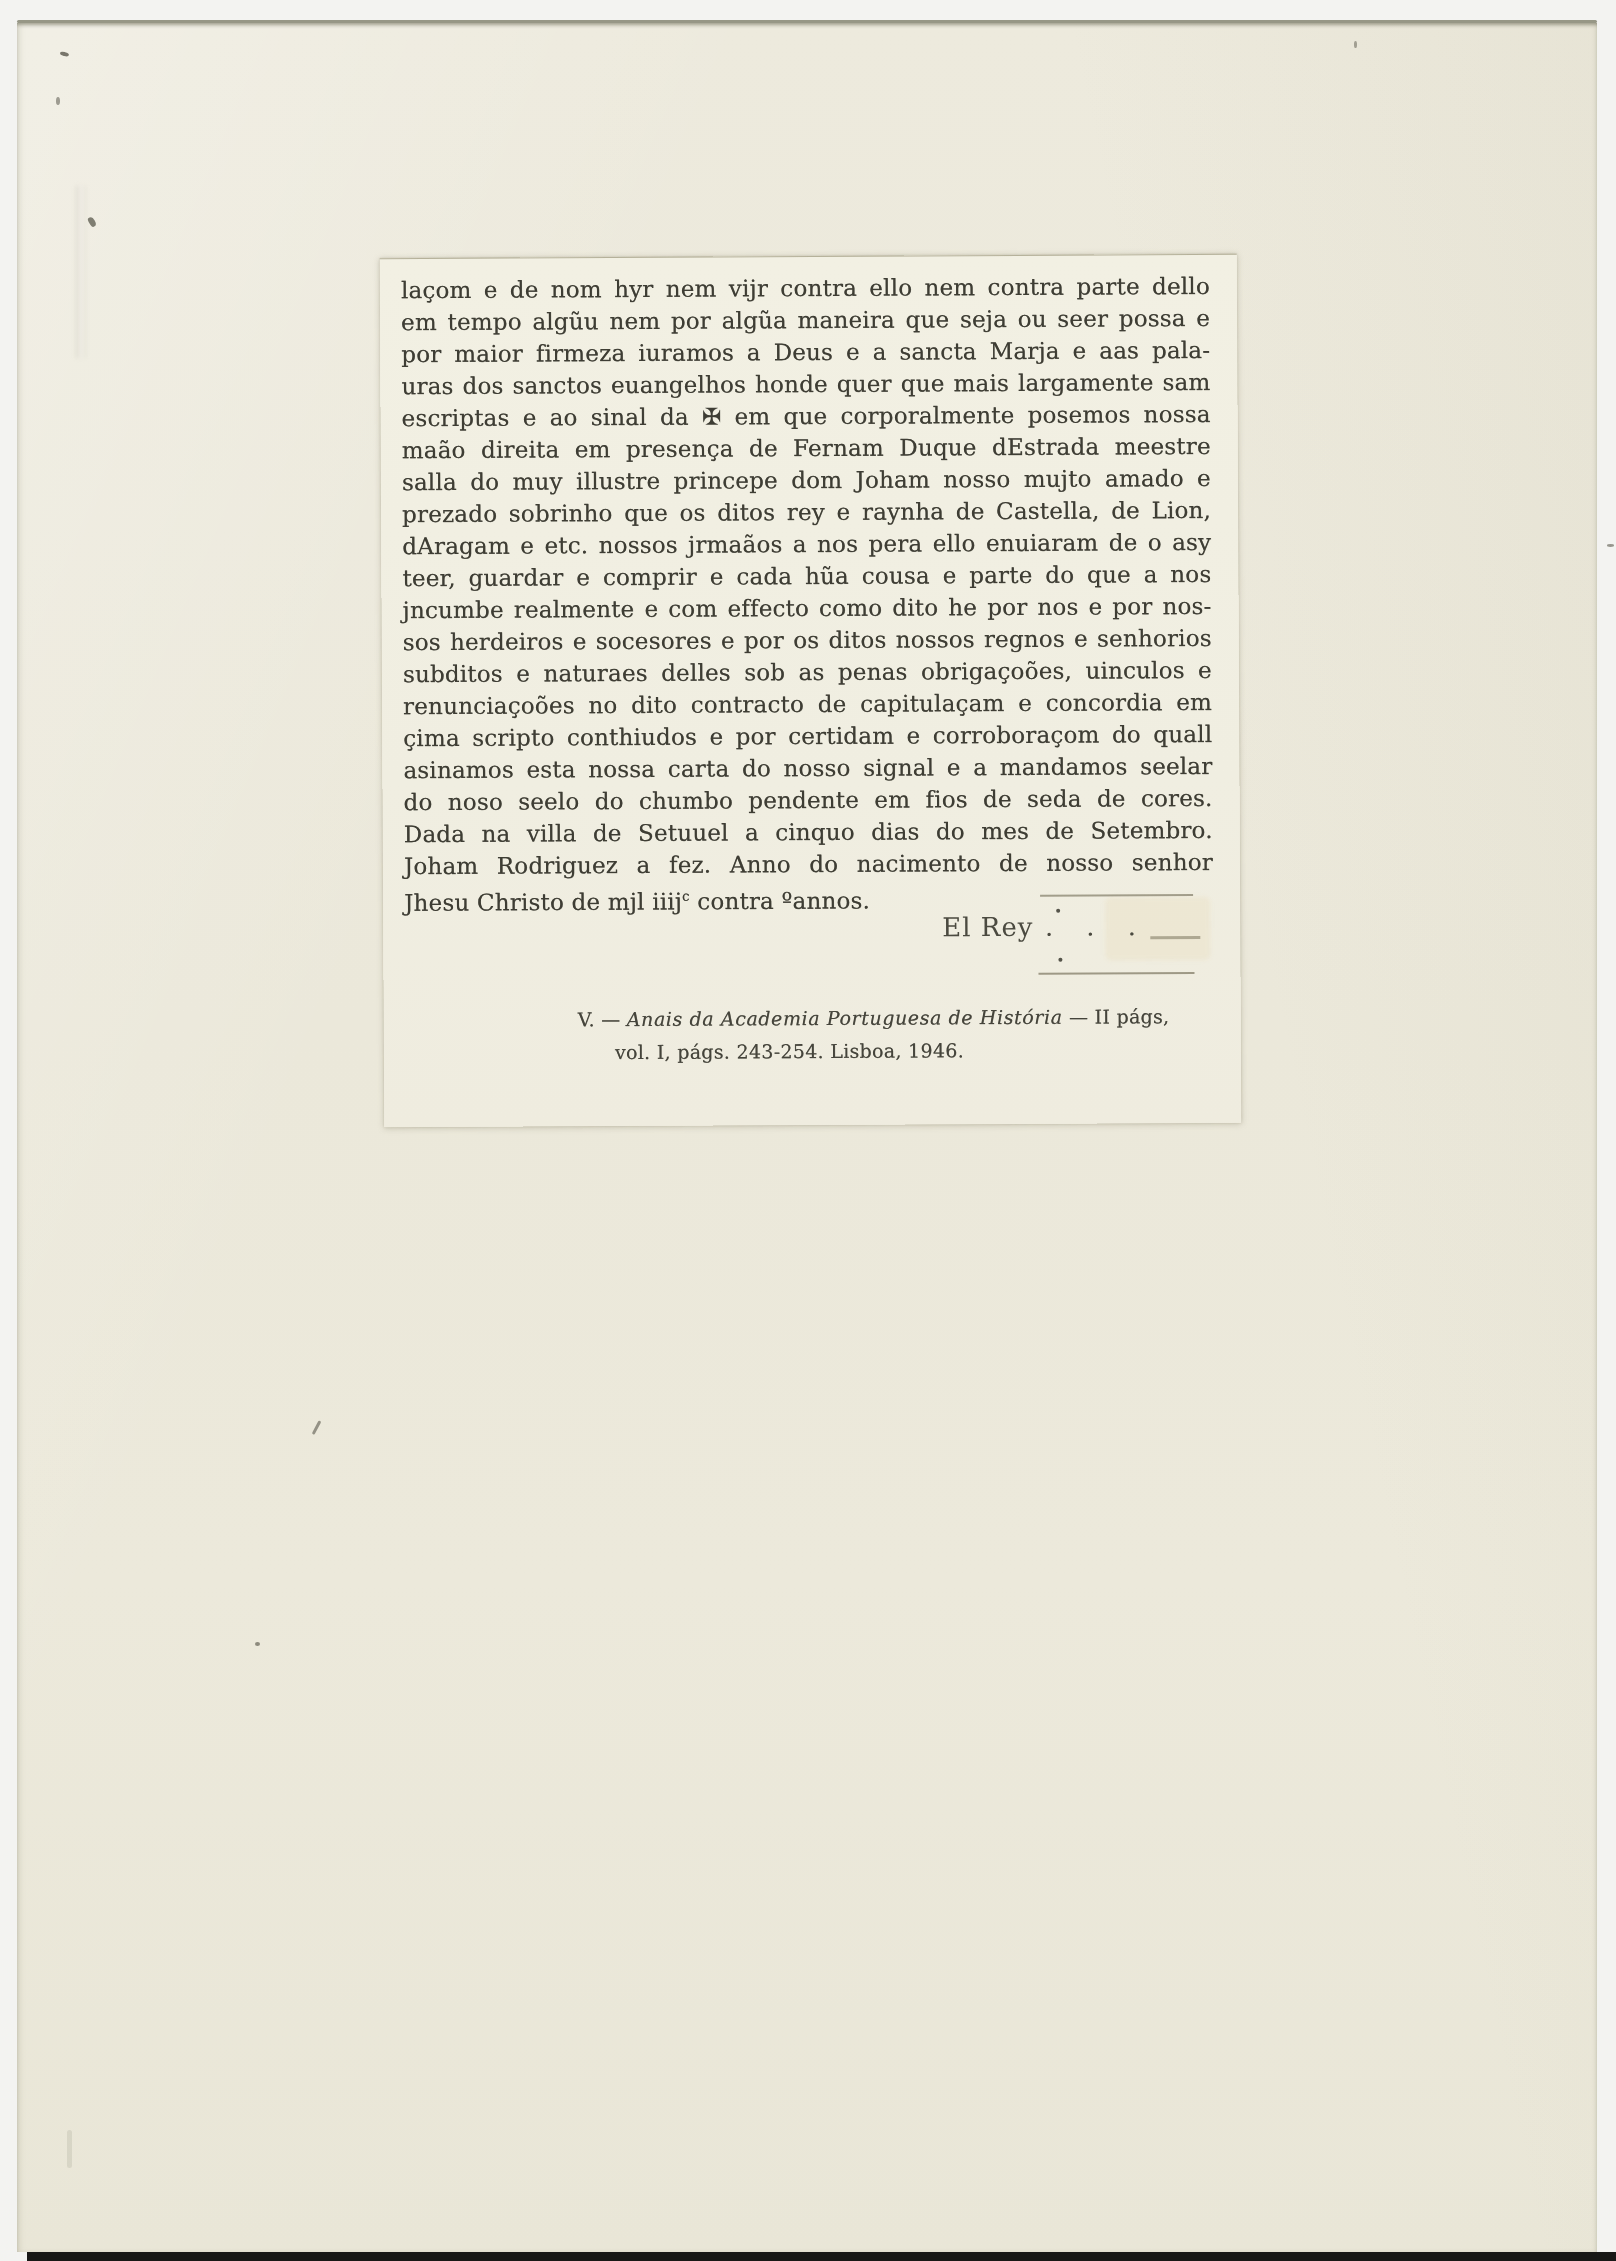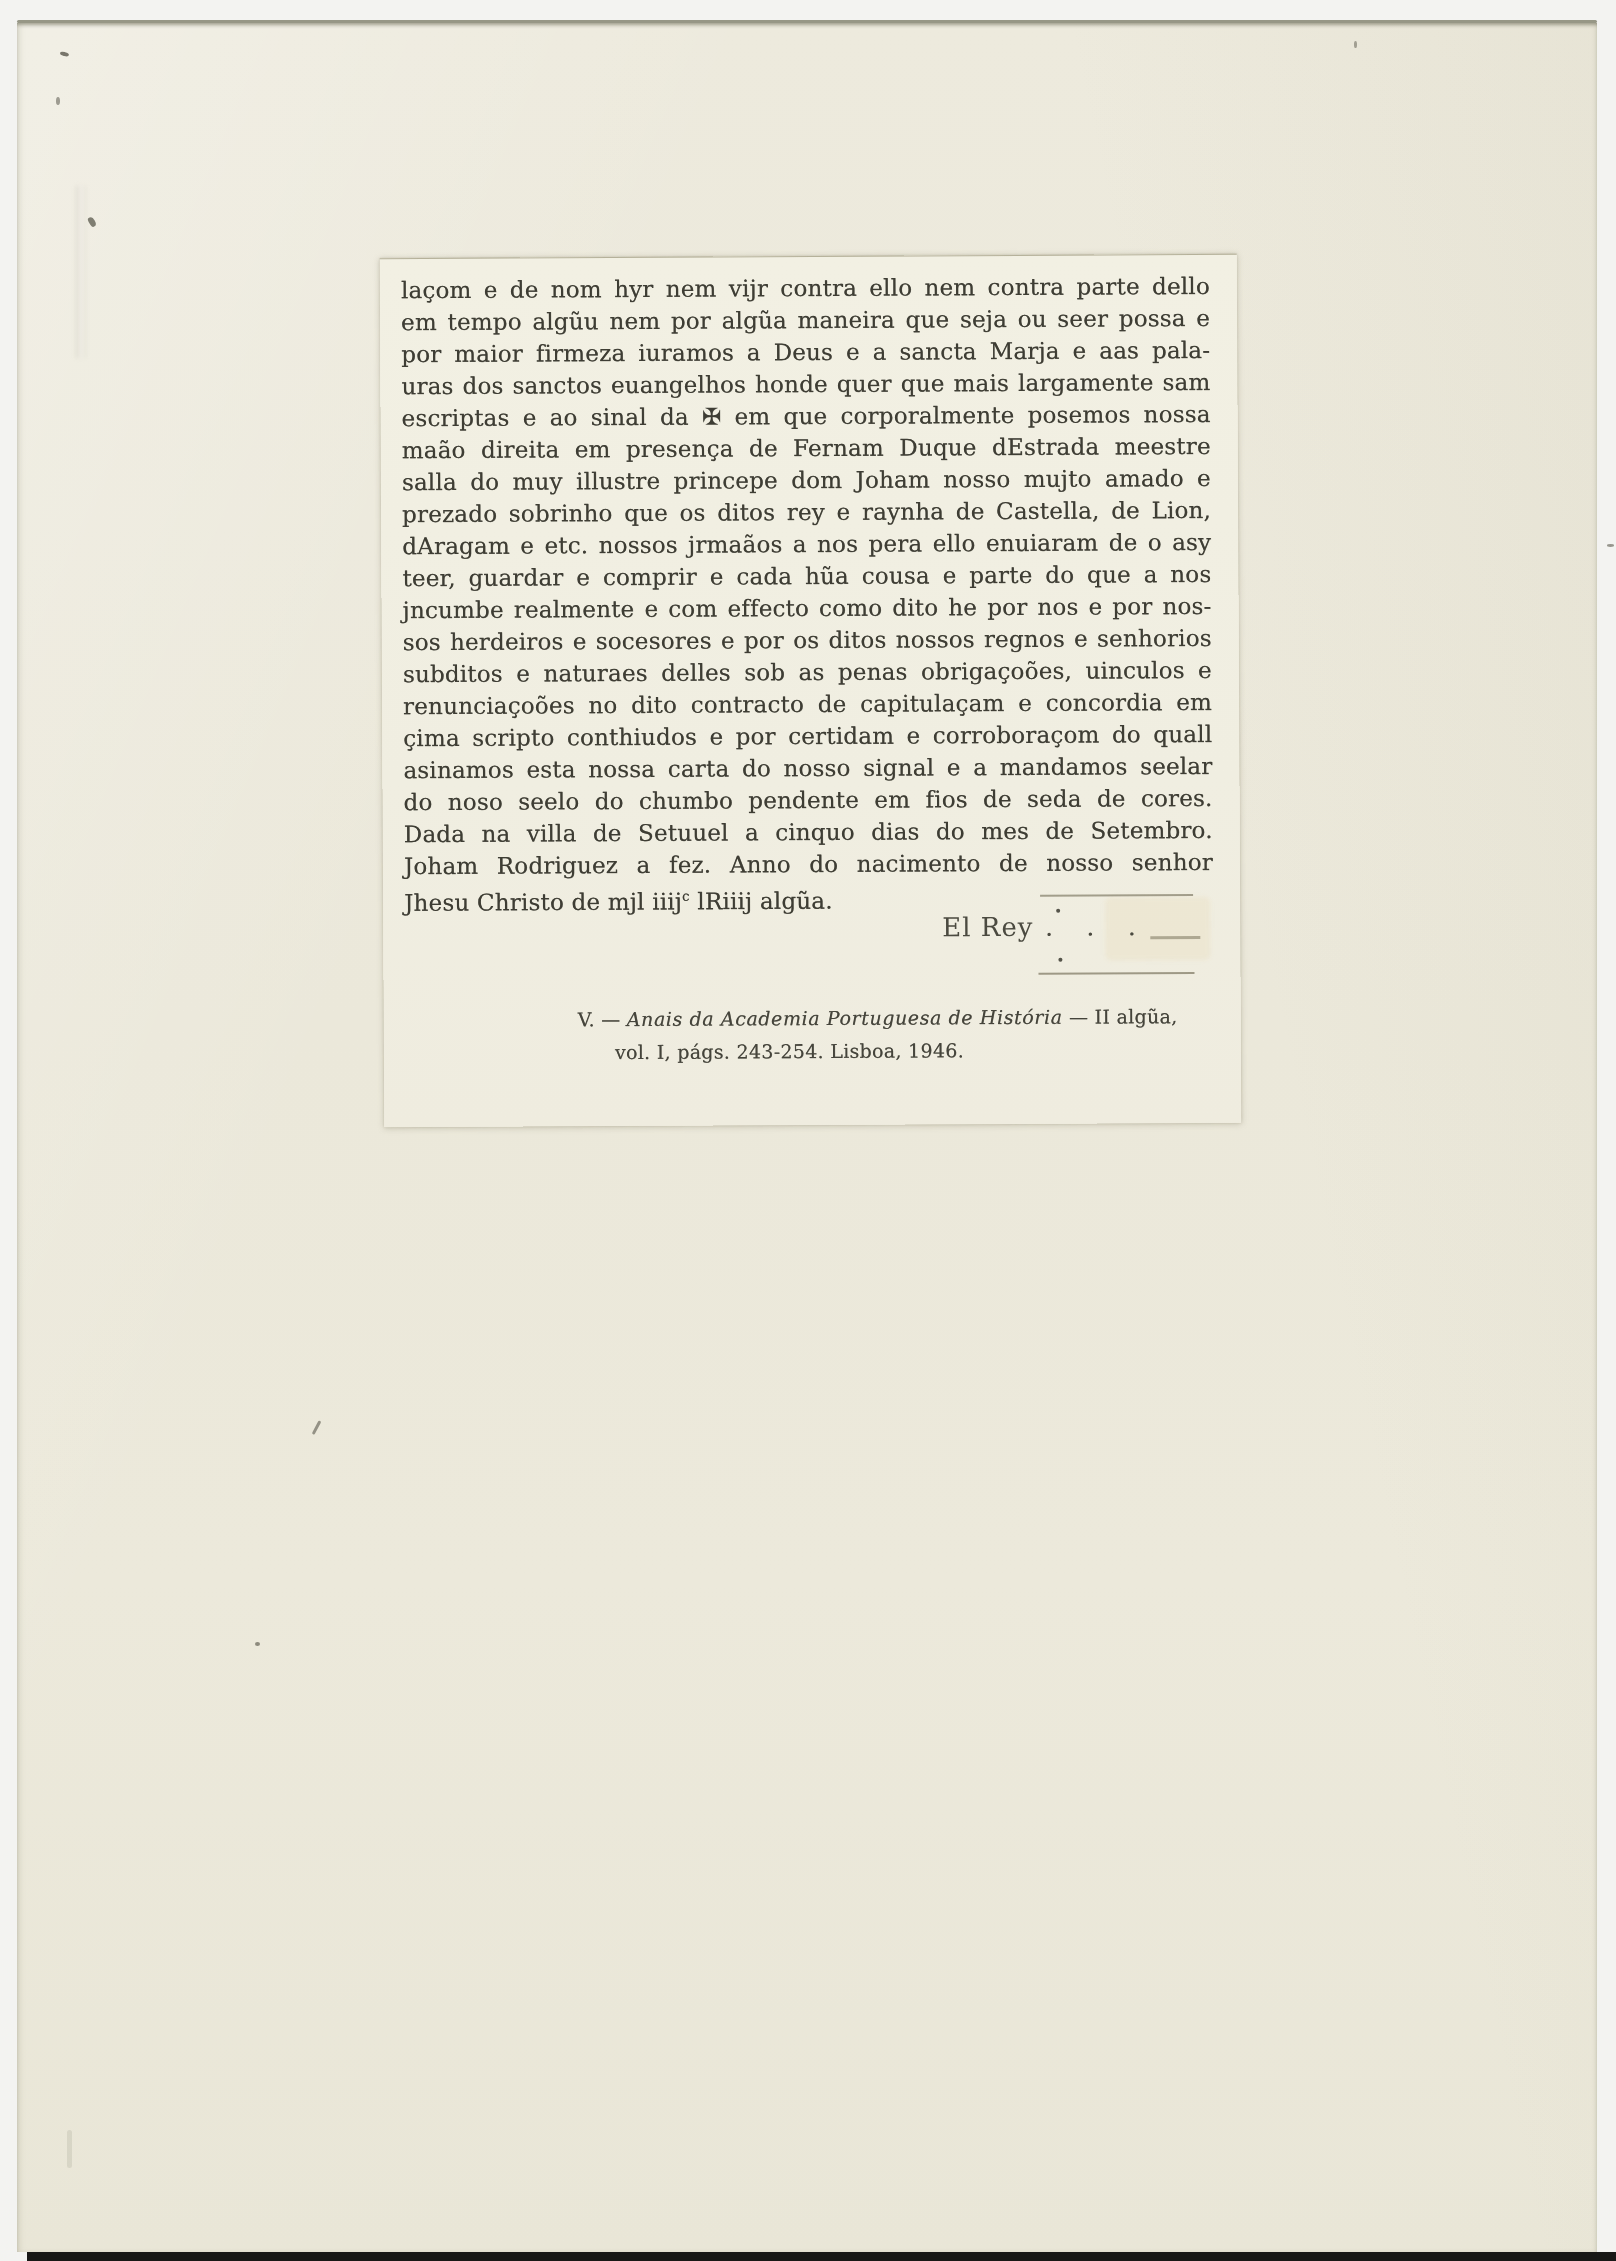--- a/index.html
+++ b/index.html
@@ -115,33 +115,33 @@
     <div class="line">teer, guardar e comprir e cada hũa cousa e parte do que a nos</div>
     <div class="line">jncumbe realmente e com effecto como dito he por nos e por nos-</div>
     <div class="line">sos herdeiros e socesores e por os ditos nossos regnos e senhorios</div>
     <div class="line">subditos e naturaes delles sob as penas obrigaçoões, uinculos e</div>
     <div class="line">renunciaçoões no dito contracto de capitulaçam e concordia em</div>
     <div class="line">çima scripto conthiudos e por certidam e corroboraçom do quall</div>
     <div class="line">asinamos esta nossa carta do nosso signal e a mandamos seelar</div>
     <div class="line">do noso seelo do chumbo pendente em fios de seda de cores.</div>
     <div class="line">Dada na villa de Setuuel a cinquo dias do mes de Setembro.</div>
     <div class="line">Joham Rodriguez a fez.  Anno do nacimento de nosso senhor</div>
-    <div class="line no-just"><span>Jhesu Christo de mjl iiij</span><sup>c</sup><span> lRiiij algũa.</span></div>
+    <div class="line no-just"><span>Jhesu Christo de mjl iiij</span><sup>c</sup><span> contra ºannos.</span></div>
   </div>
 
   <div class="sig-stain"></div>
   <div class="sig-rule-top"></div>
   <div class="sig-row"><span>El Rey</span><span class="sig-dots">. . .</span></div>
   <div class="sig-dash"></div>
   <div class="sig-dot-above"></div>
   <div class="sig-dot-below"></div>
   <div class="sig-rule-bottom"></div>
 
   <div class="footnote">
-    <div class="fn1"><span>V. — </span><i>Anais da Academia Portuguesa de História</i><span> — II algũa,</span></div>
+    <div class="fn1"><span>V. — </span><i>Anais da Academia Portuguesa de História</i><span> — II págs,</span></div>
     <div class="fn2">vol. I, págs. 243-254.  Lisboa, 1946.</div>
   </div>
 </div>
 
 <div class="speck sp1"></div>
 <div class="speck sp2"></div>
 <div class="speck sp3"></div>
 <div class="speck sp4"></div>
 <div class="speck sp5"></div>
 <div class="speck sp6"></div>

